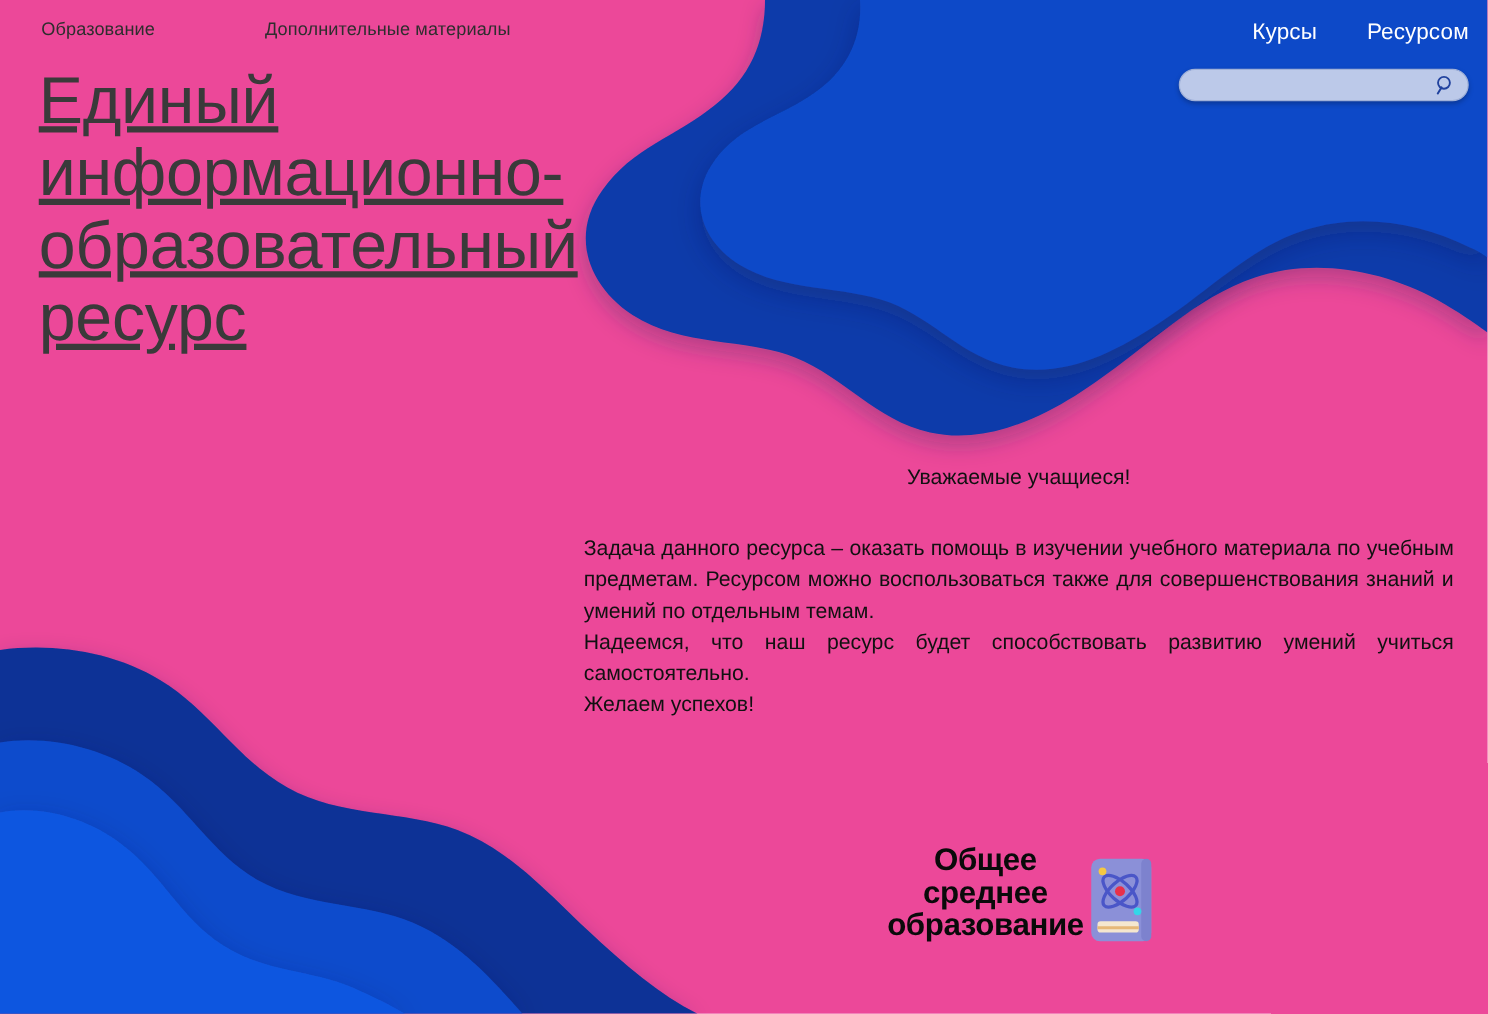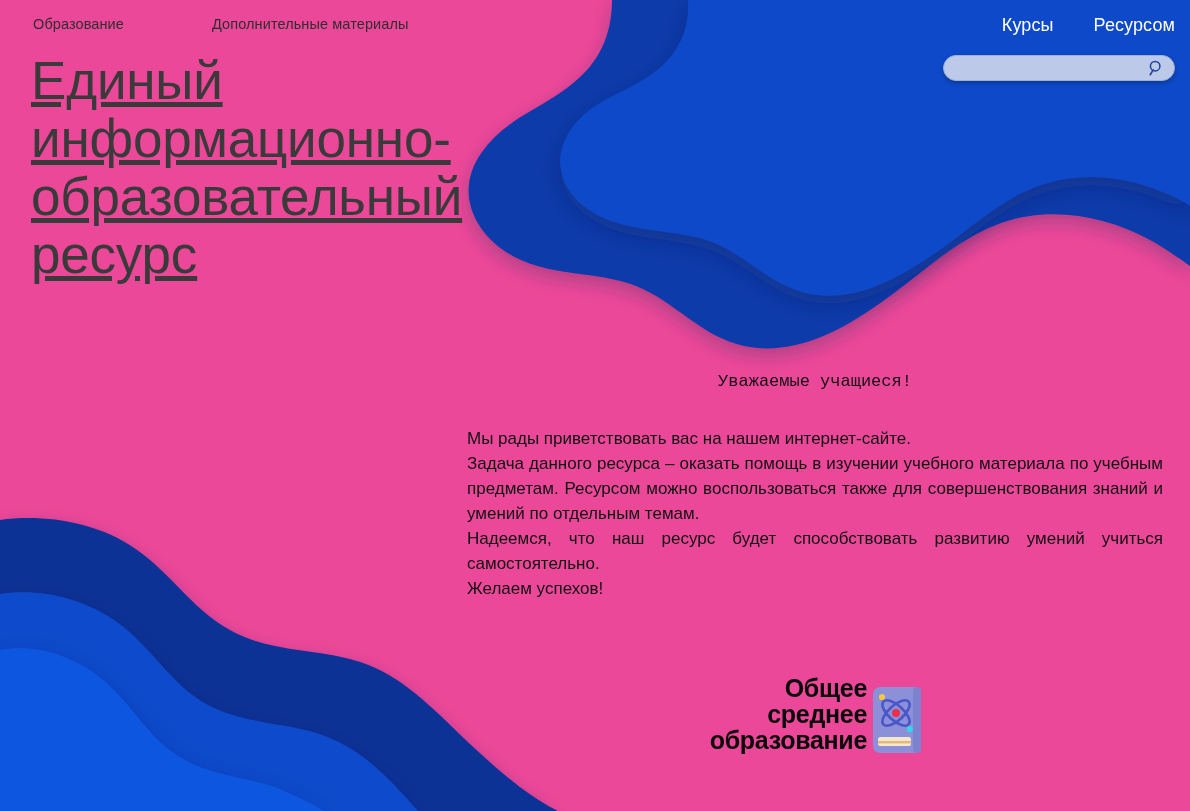--- a/index.html
+++ b/index.html
@@ -152,21 +152,20 @@
     width: 696px;
     z-index: 4;
   }
 
   .content-greeting {
     text-align: center;
     font-size: 17px;
     color: #111111;
     margin-bottom: 32px;
     line-height: 24px;
-    font-family: Liberation Mono, monospace;
   }
 
   .content-body {
     text-align: justify;
     text-justify: inter-word;
     font-size: 17px;
     line-height: 25px;
     color: #111111;
   }
 
@@ -181,21 +180,21 @@
     width: 256px;
     height: 80px;
     z-index: 4;
     display: flex;
     align-items: flex-end;
     justify-content: flex-end;
     gap: 4px;
   }
 
   .logo-text {
-    text-align: right;
+    text-align: center;
     font-weight: bold;
     font-size: 25px;
     line-height: 26px;
     color: #0a0a0a;
     letter-spacing: -0.3px;
     padding-bottom: 2px;
   }
 
   .logo-mark { width: 52px; height: 70px; flex: none; }
 </style>
@@ -290,21 +289,20 @@
       </svg>
     </div>
   </div>
 
   <h1 class="hero-title">Единый информационно-образовательный ресурс</h1>
 
   <main class="content">
     <div class="content-greeting">Уважаемые учащиеся!</div>
 
     <div class="content-body">
-      <p>Мы рады приветствовать вас на нашем интернет-сайте.</p>
       <p>Задача данного ресурса – оказать помощь в изучении учебного материала по учебным предметам. Ресурсом можно воспользоваться также для совершенствования знаний и умений по отдельным темам.</p>
       <p>Надеемся, что наш ресурс будет способствовать развитию умений учиться самостоятельно.</p>
       <p class="last-line">Желаем успехов!</p>
     </div>
   </main>
 
   <div class="logo">
     <div class="logo-text">
       <div>Общее</div>
       <div>среднее</div>

